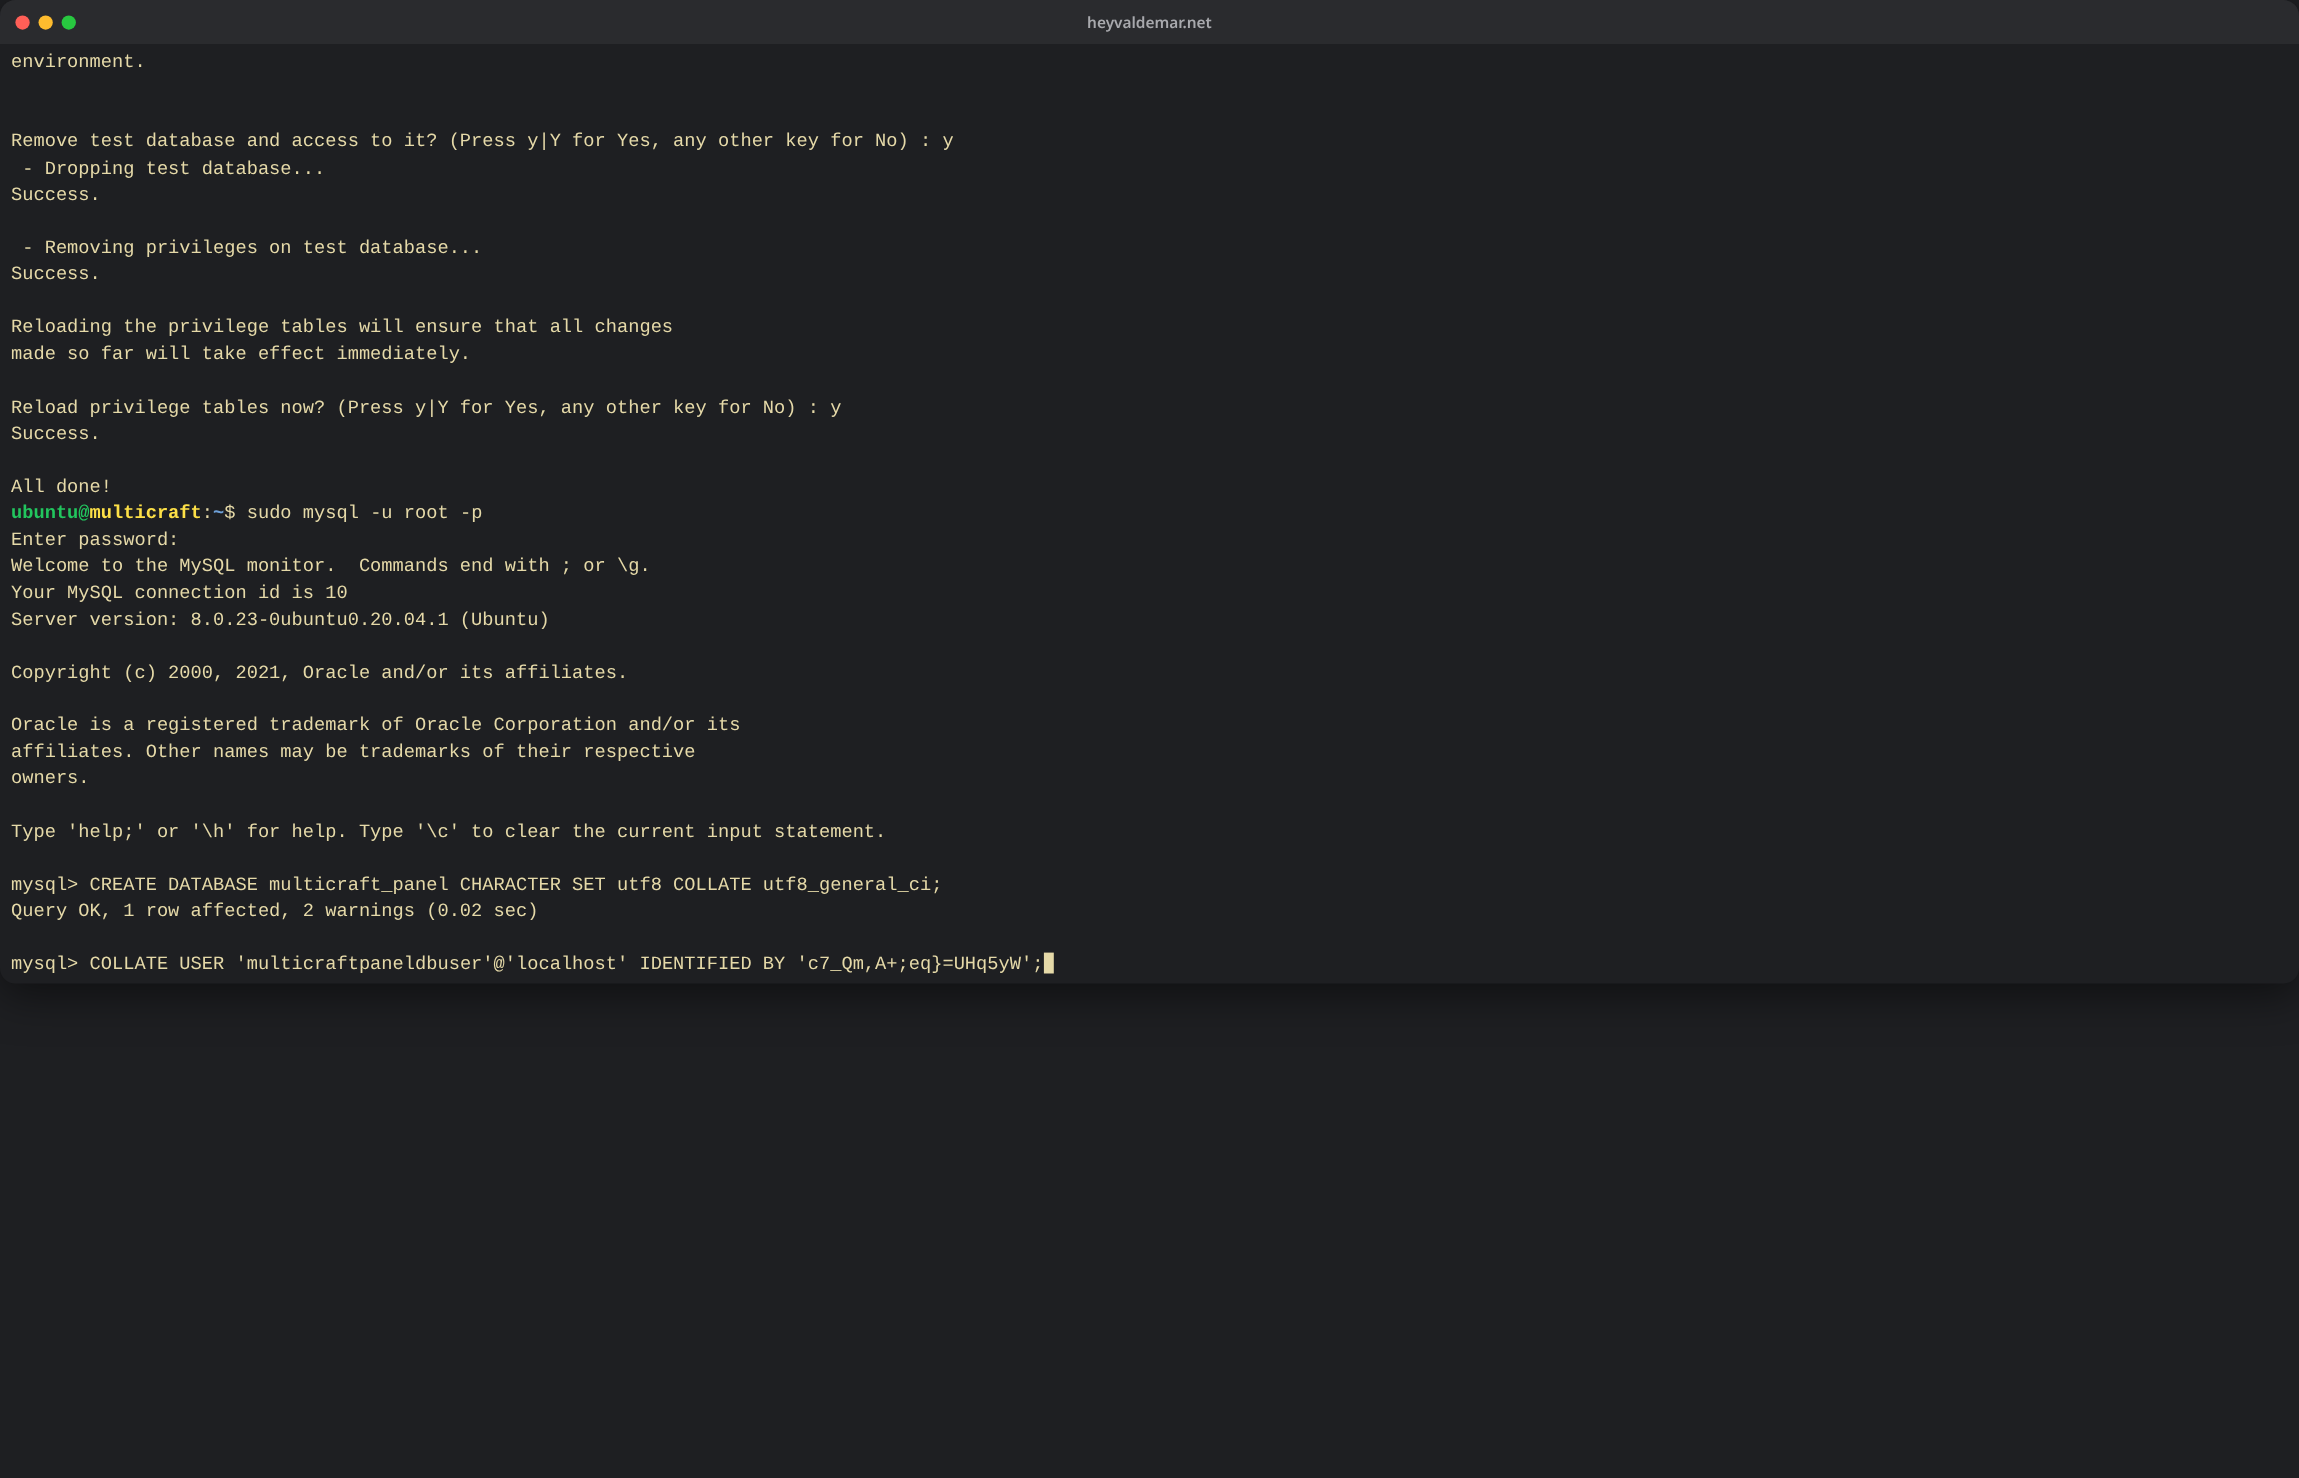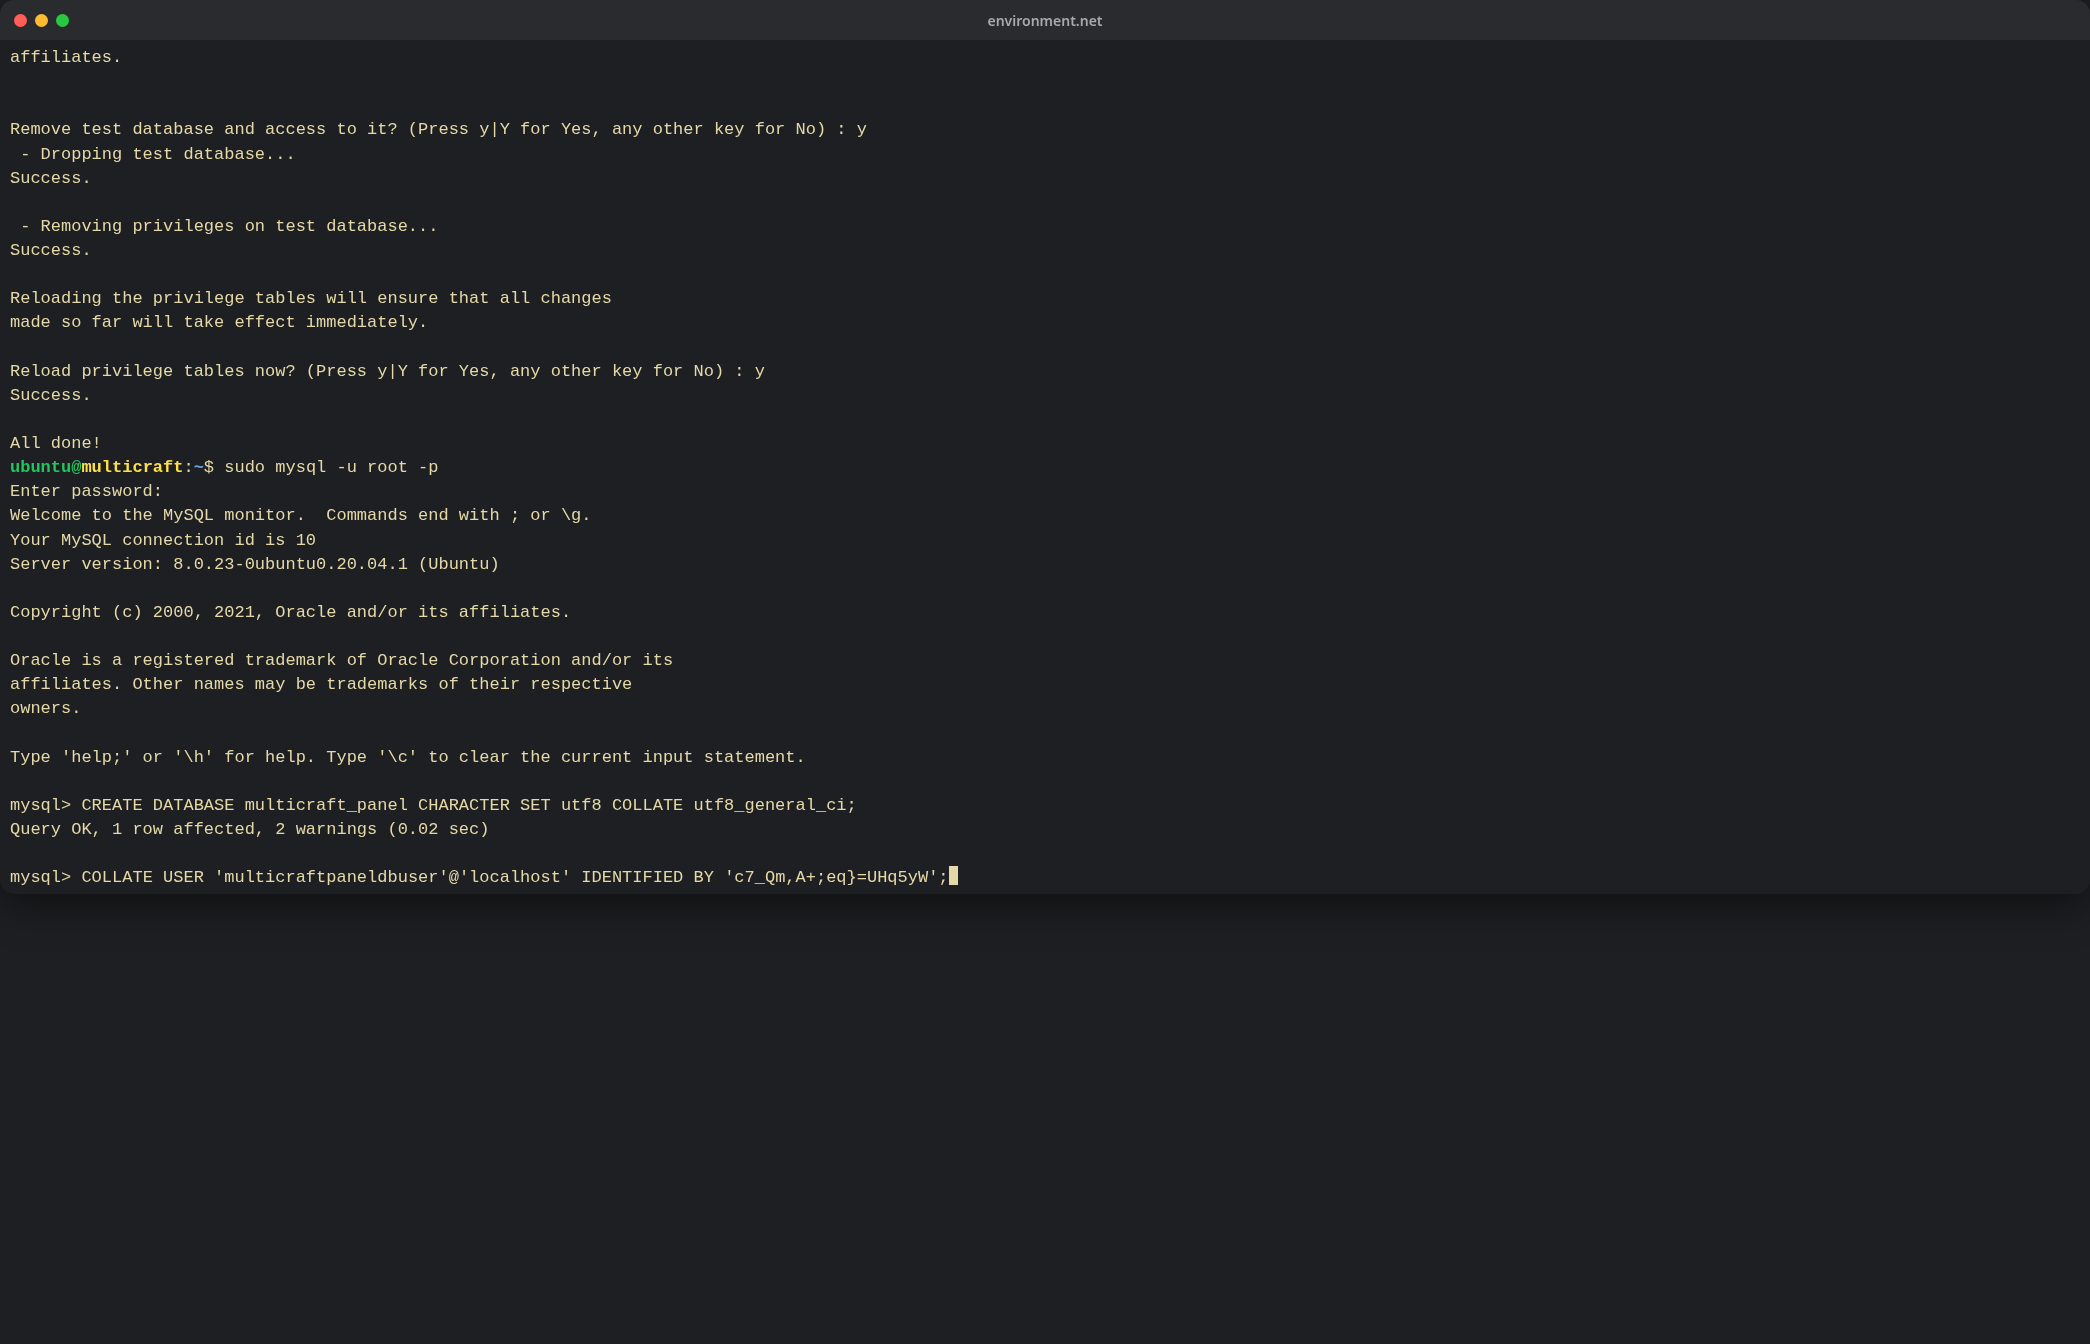--- a/index.html
+++ b/index.html
@@ -77,23 +77,23 @@
 </head>
 <body>
 
 <div class="terminal-window">
   <div class="titlebar">
     <div class="traffic-lights">
       <div class="traffic-light close"></div>
       <div class="traffic-light minimize"></div>
       <div class="traffic-light zoom"></div>
     </div>
-    <div class="title">environment.net</div>
+    <div class="title">heyvaldemar.net</div>
   </div>
-  <div class="terminal-body"><span>affiliates.</span>
+  <div class="terminal-body"><span>environment.</span>
 <span></span>
 <span></span>
 <span>Remove test database and access to it? (Press y|Y for Yes, any other key for No) : y</span>
 <span> - Dropping test database...</span>
 <span>Success.</span>
 <span></span>
 <span> - Removing privileges on test database...</span>
 <span>Success.</span>
 <span></span>
 <span>Reloading the privilege tables will ensure that all changes</span>

